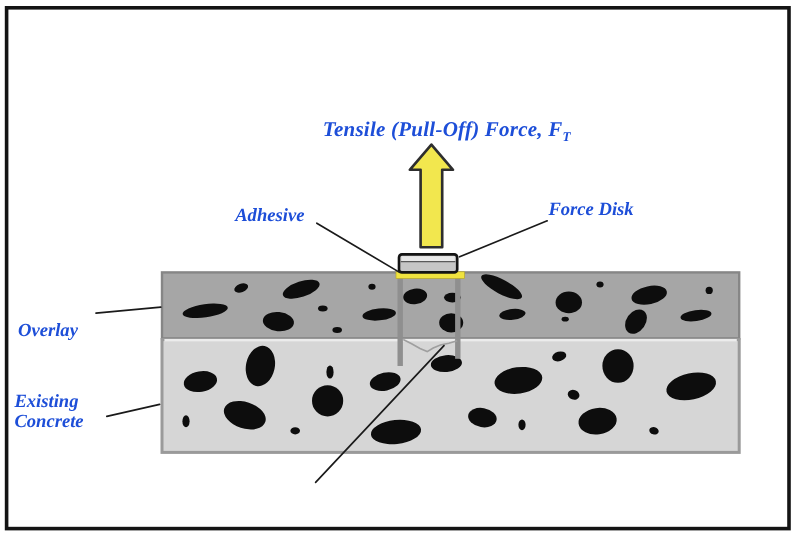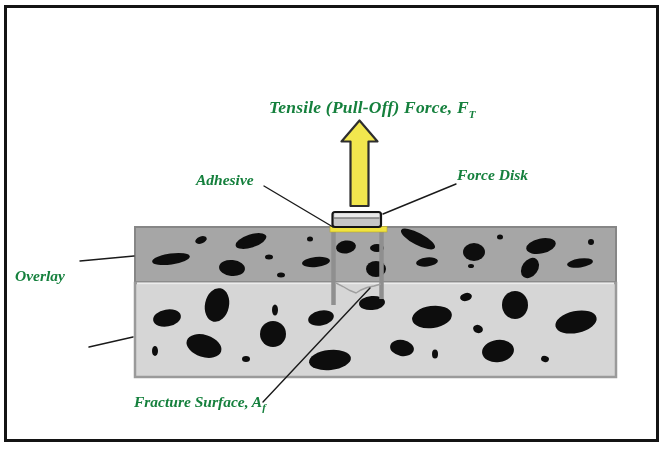--- a/index.html
+++ b/index.html
@@ -1,18 +1,18 @@
 <!DOCTYPE html>
 <html style="--arrow-yellow: #f2e74e; --adhesive-yellow: #f0e33f; --overlay-gray: #a6a6a6; --concrete-gray: #d6d6d6; --aggregate-black: #0d0d0d; --frame-black: #141414; --disk-face: #c6c6c6; --disk-top: #e9e9e9; --kerf-gray: #8f8f8f; --line-color: #1a1a1a;"><head>
 <meta charset="utf-8">
 <style>
   html,body{margin:0;padding:0;background:#ffffff;}
   #stage{
     position:relative;width:664px;height:451px;background:#ffffff;
-    font-family:"Liberation Serif","DejaVu Serif",serif;color:#15803d;
+    font-family:"Liberation Serif","DejaVu Serif",serif;color:#1d4ed8;
     overflow:hidden;
   }
   #frame{
     position:absolute;left:4px;top:5px;width:649px;height:431px;
     border:3px solid var(--frame-black,#141414);
   }
   svg#diagram{position:absolute;left:0;top:0;}
   .overlay-rect{fill:var(--overlay-gray,#a6a6a6);stroke:#868686;stroke-width:2;}
   .concrete-rect{fill:var(--concrete-gray,#d6d6d6);stroke:#9a9a9a;stroke-width:2.5;}
   .interface-line{stroke:#ececec;stroke-width:2;}
@@ -130,17 +130,15 @@
   <div class="lbl" id="lbl-title">
     <span>Tensile (Pull-Off) Force, F</span><sub>T</sub>
   </div>
 
   <div class="lbl" id="lbl-adhesive">Adhesive</div>
 
   <div class="lbl" id="lbl-steel-disk">Force Disk</div>
 
   <div class="lbl" id="lbl-overlay">Overlay</div>
 
+  <div class="lbl" id="lbl-existing">Existing Concrete</div>
 
-  <div class="lbl" id="lbl-fracture">
-    <span>Fracture Surface, A</span><sub>f</sub>
-  </div>
 </div>
 
 </body></html>

